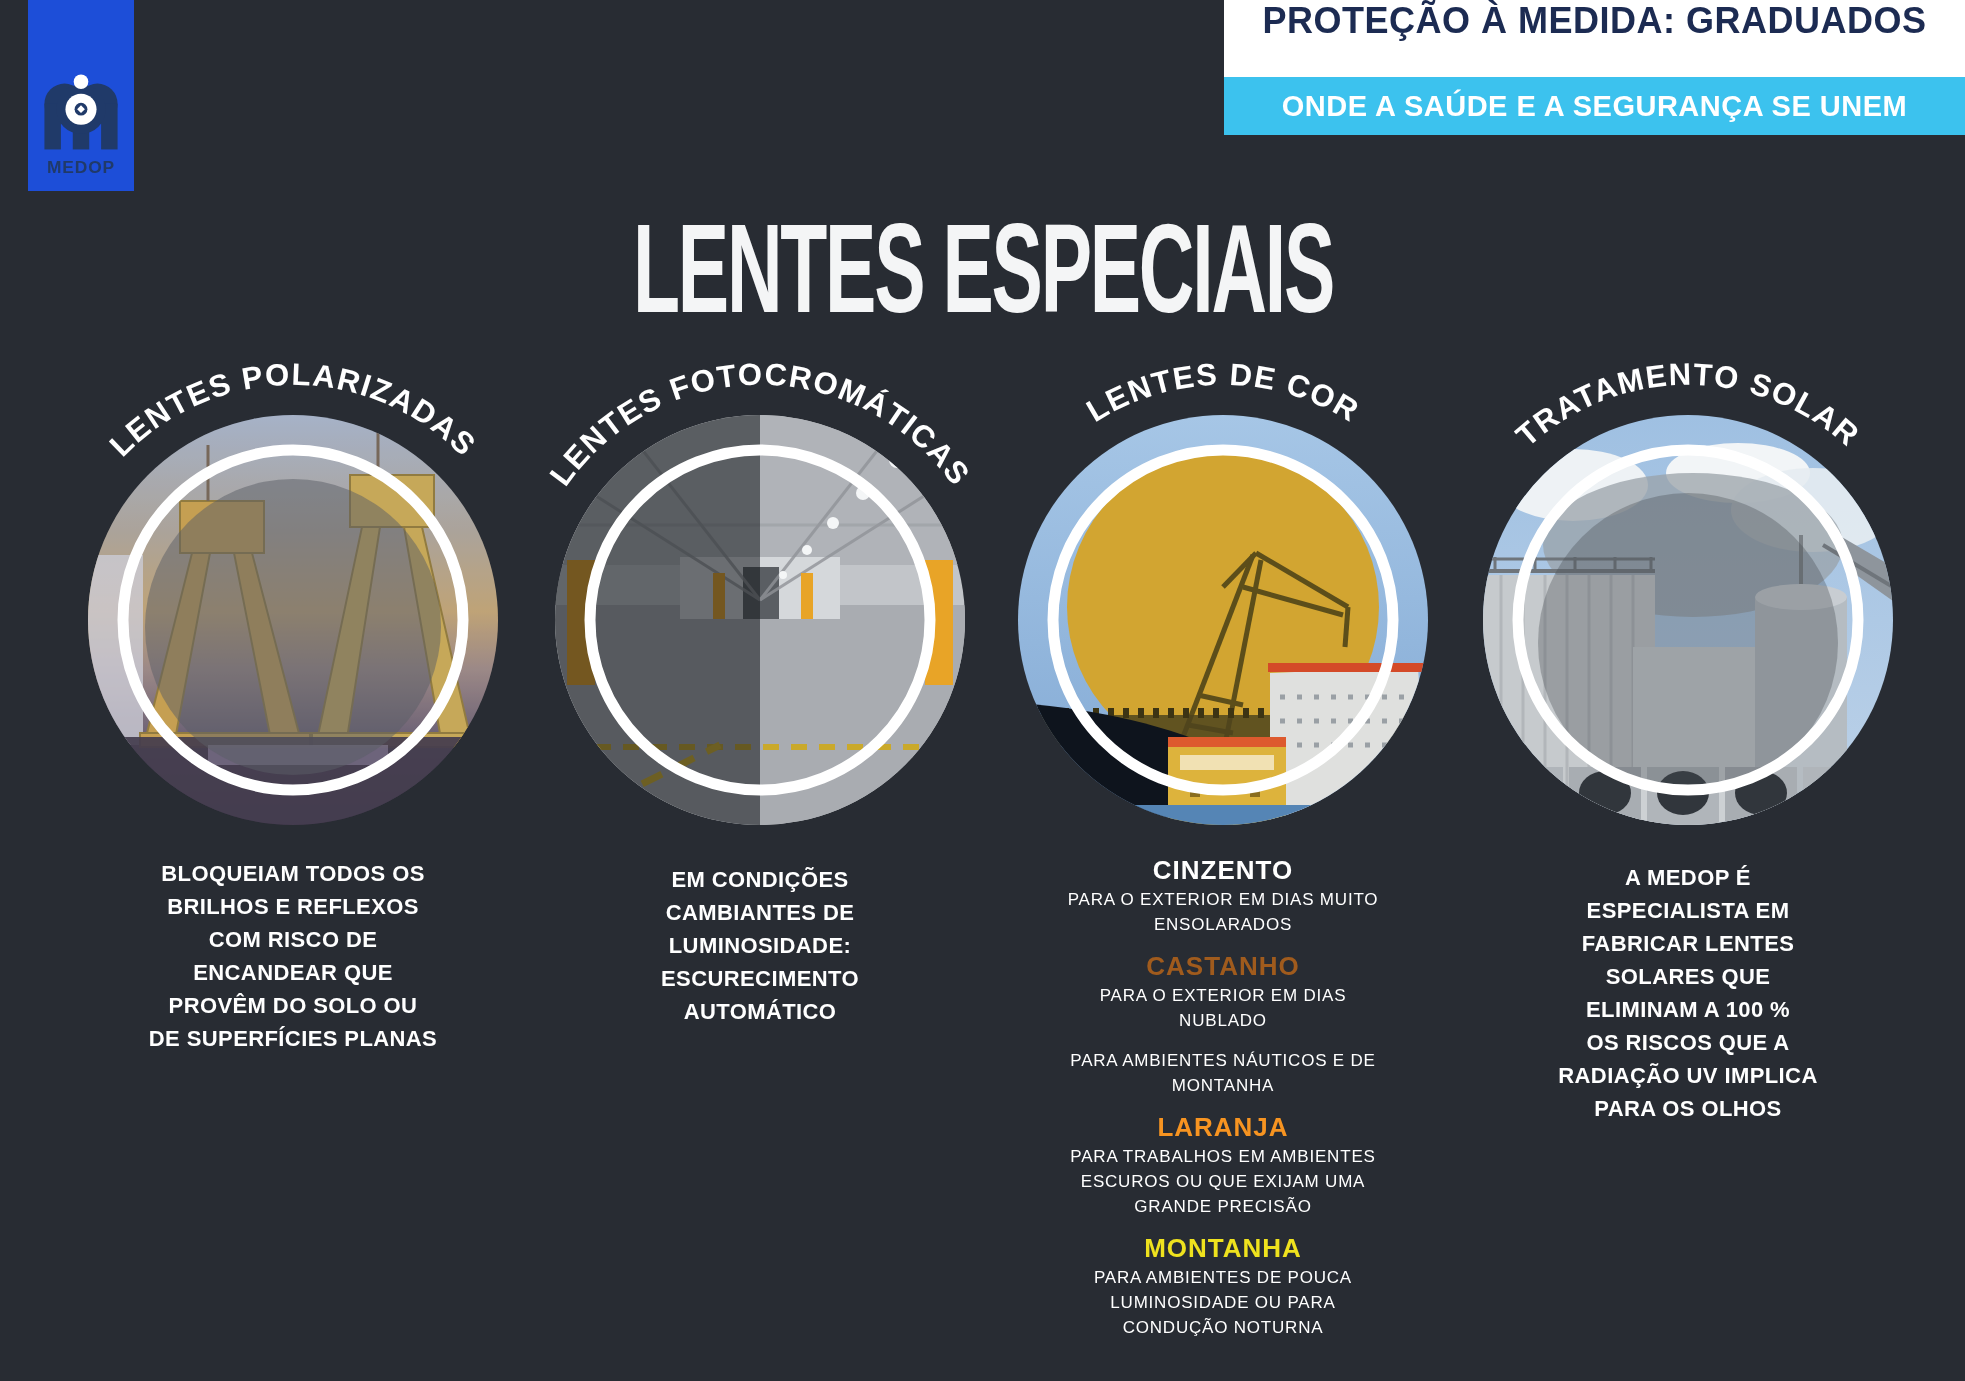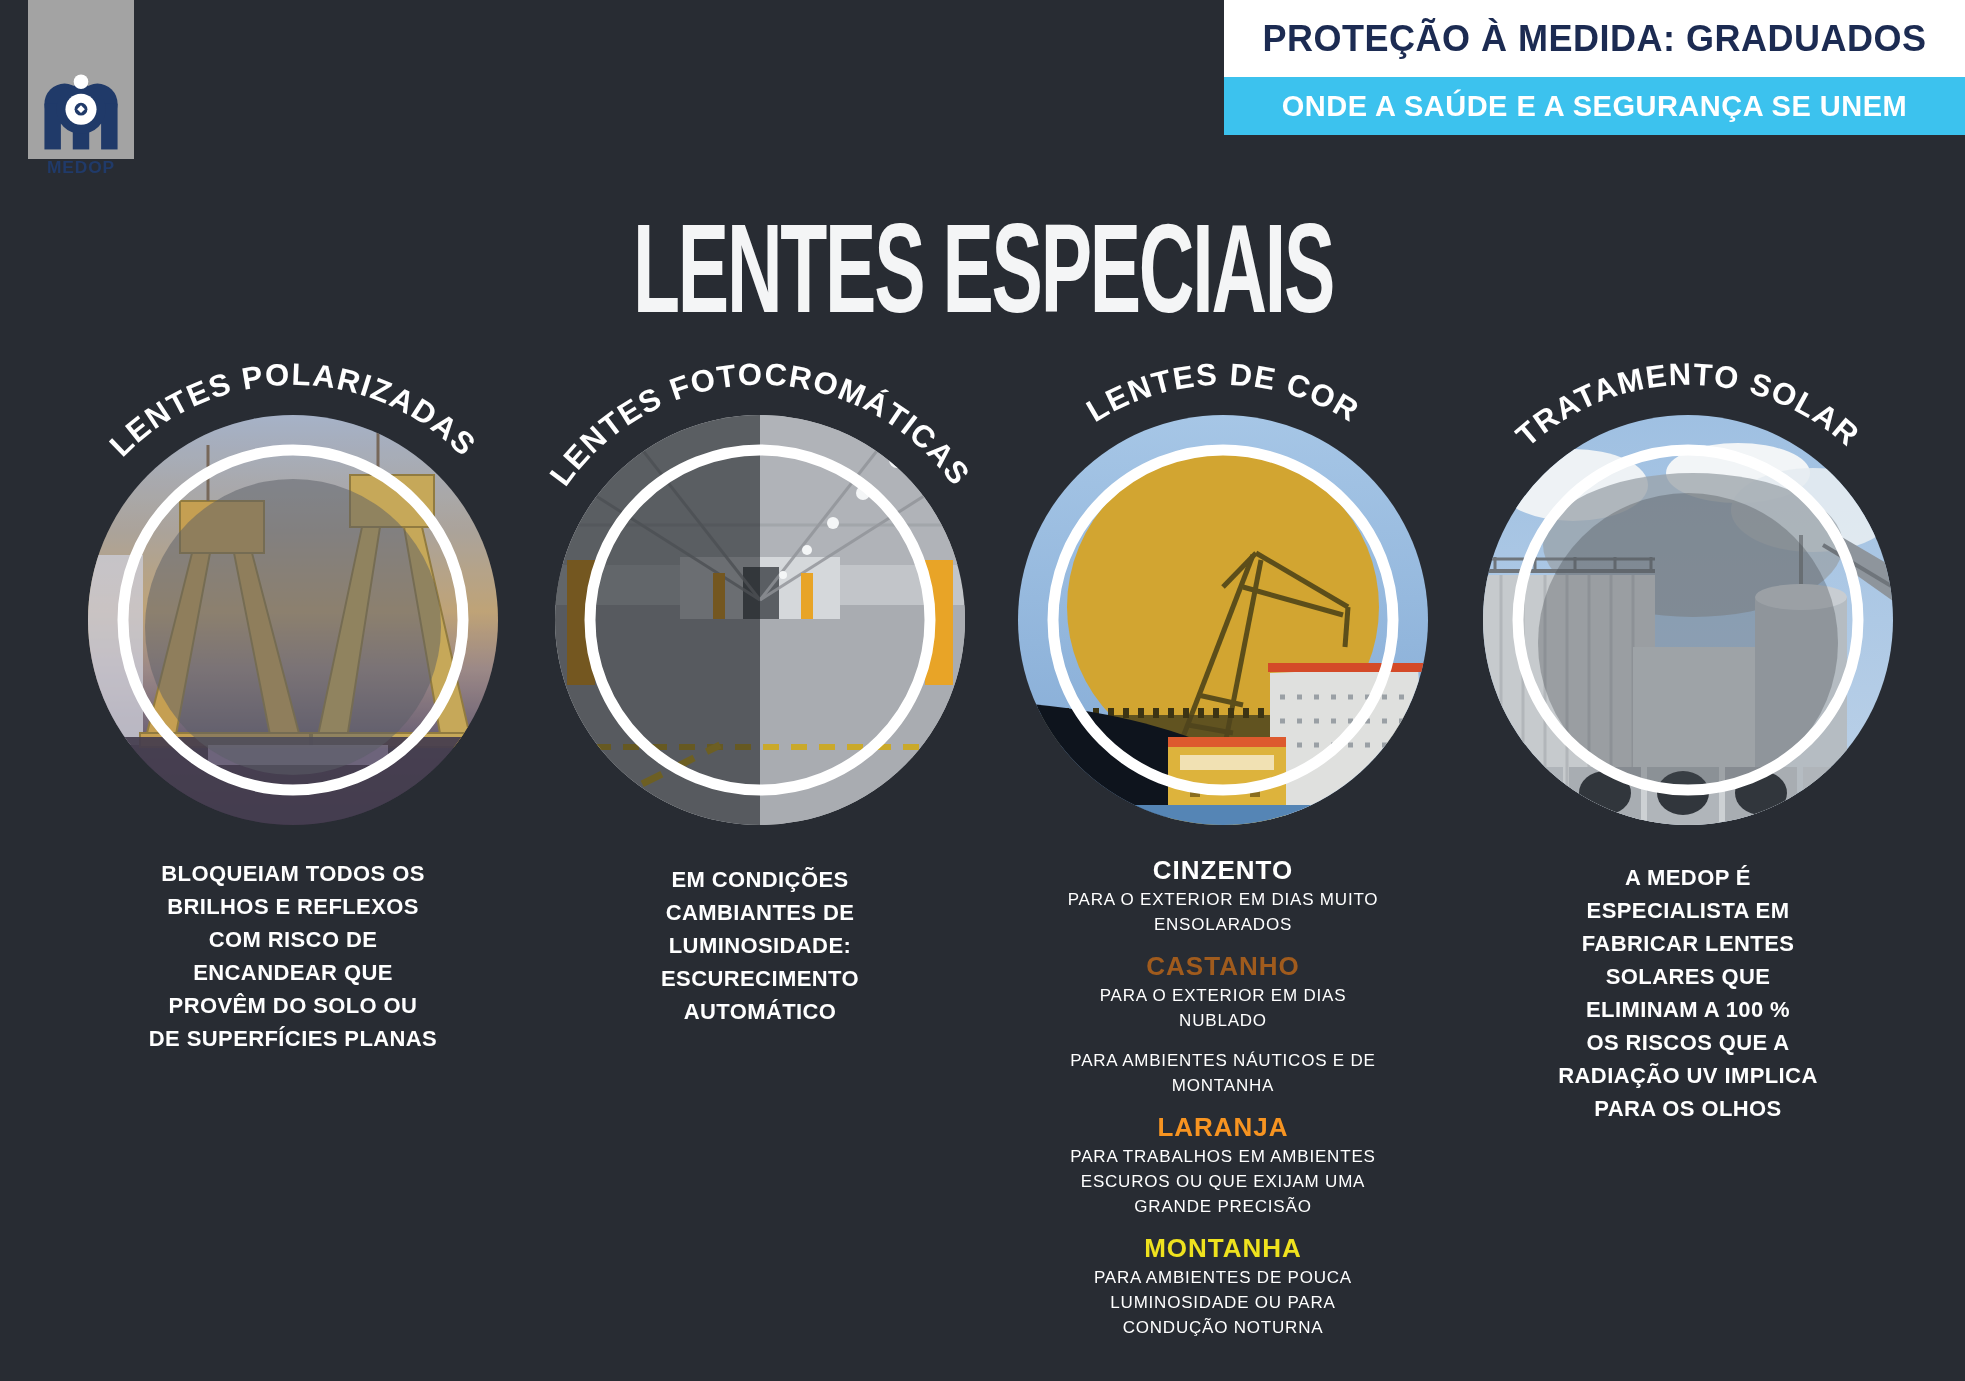--- a/index.html
+++ b/index.html
@@ -1,24 +1,24 @@
 <!DOCTYPE html>
 <html><head>
 <meta charset="utf-8">
 <style>
   html,body{margin:0;padding:0;background:#16181c;}
   .poster{
     position:relative;width:1965px;height:1381px;overflow:hidden;
     background:#282c33;font-family:"Liberation Sans",sans-serif;
   }
   
-  .logo-box{position:absolute;left:28px;top:0;width:106px;height:159px;background:#a3a3a3;}
+  .logo-box{position:absolute;left:28px;top:0;width:106px;height:191px;background:#1d4ed8;}
   .logo-box svg{display:block;margin:58px auto 0;}
   .hdr-white{position:absolute;left:1224px;top:0;width:741px;height:77px;background:#ffffff;
-             display:flex;align-items:center;justify-content:center;}
+             display:flex;align-items:flex-start;justify-content:center;}
   .hdr-title{font-size:36px;font-weight:bold;letter-spacing:.5px;color:#1c2b52;white-space:nowrap;}
   .hdr-blue{position:absolute;left:1224px;top:77px;width:741px;height:58px;background:#3cc2ee;
             display:flex;align-items:center;justify-content:center;}
   .hdr-tag{font-size:29px;font-weight:bold;letter-spacing:.5px;color:#ffffff;white-space:nowrap;}
   
   .main-title{position:absolute;left:0;top:196px;width:100%;height:120px;text-align:center;}
   .main-title span{
     display:inline-block;font-size:104px;font-weight:bold;color:#f4f5f6;
     letter-spacing:-3px;transform:scale(.74,1.22);transform-origin:center top;white-space:nowrap;
   }

